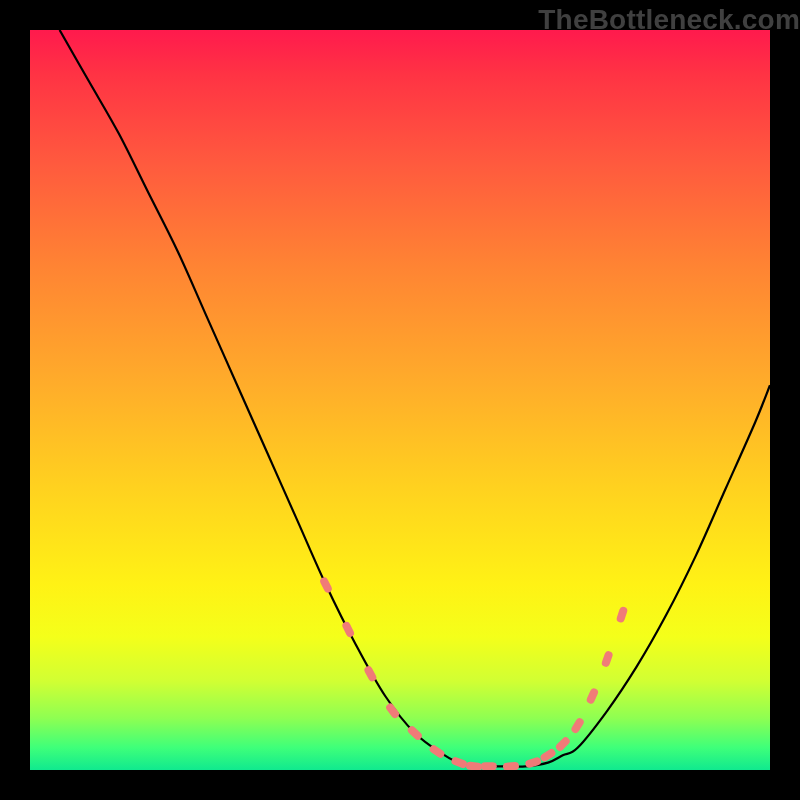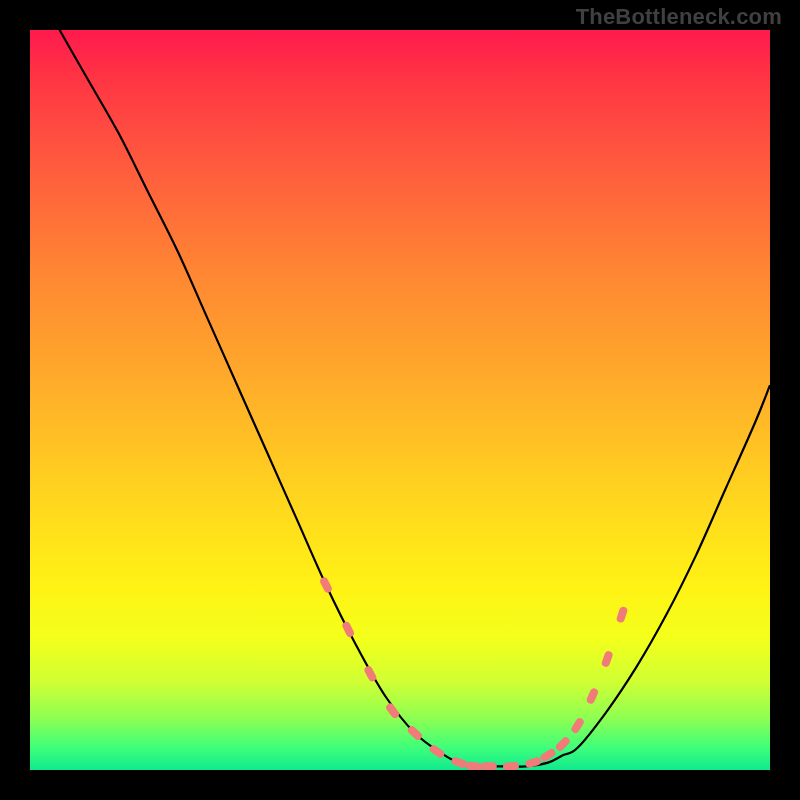--- a/index.html
+++ b/index.html
@@ -27,23 +27,23 @@
       #fff215 75%,
       #f4ff1a 82%,
       #d1ff33 88%,
       #8eff52 93%,
       #3eff7a 97%,
       #10e98f 100%);
   }
   .watermark {
     position: absolute;
     top: 4px;
-    right: 18px;
+    right: 0;
     color: #404040;
-    font-size: 22px;
+    font-size: 28px;
     font-weight: 600;
     letter-spacing: 0.2px;
     z-index: 10;
   }
   svg.curve {
     position: absolute;
     left: 30px;
     top: 30px;
     width: 740px;
     height: 740px;

